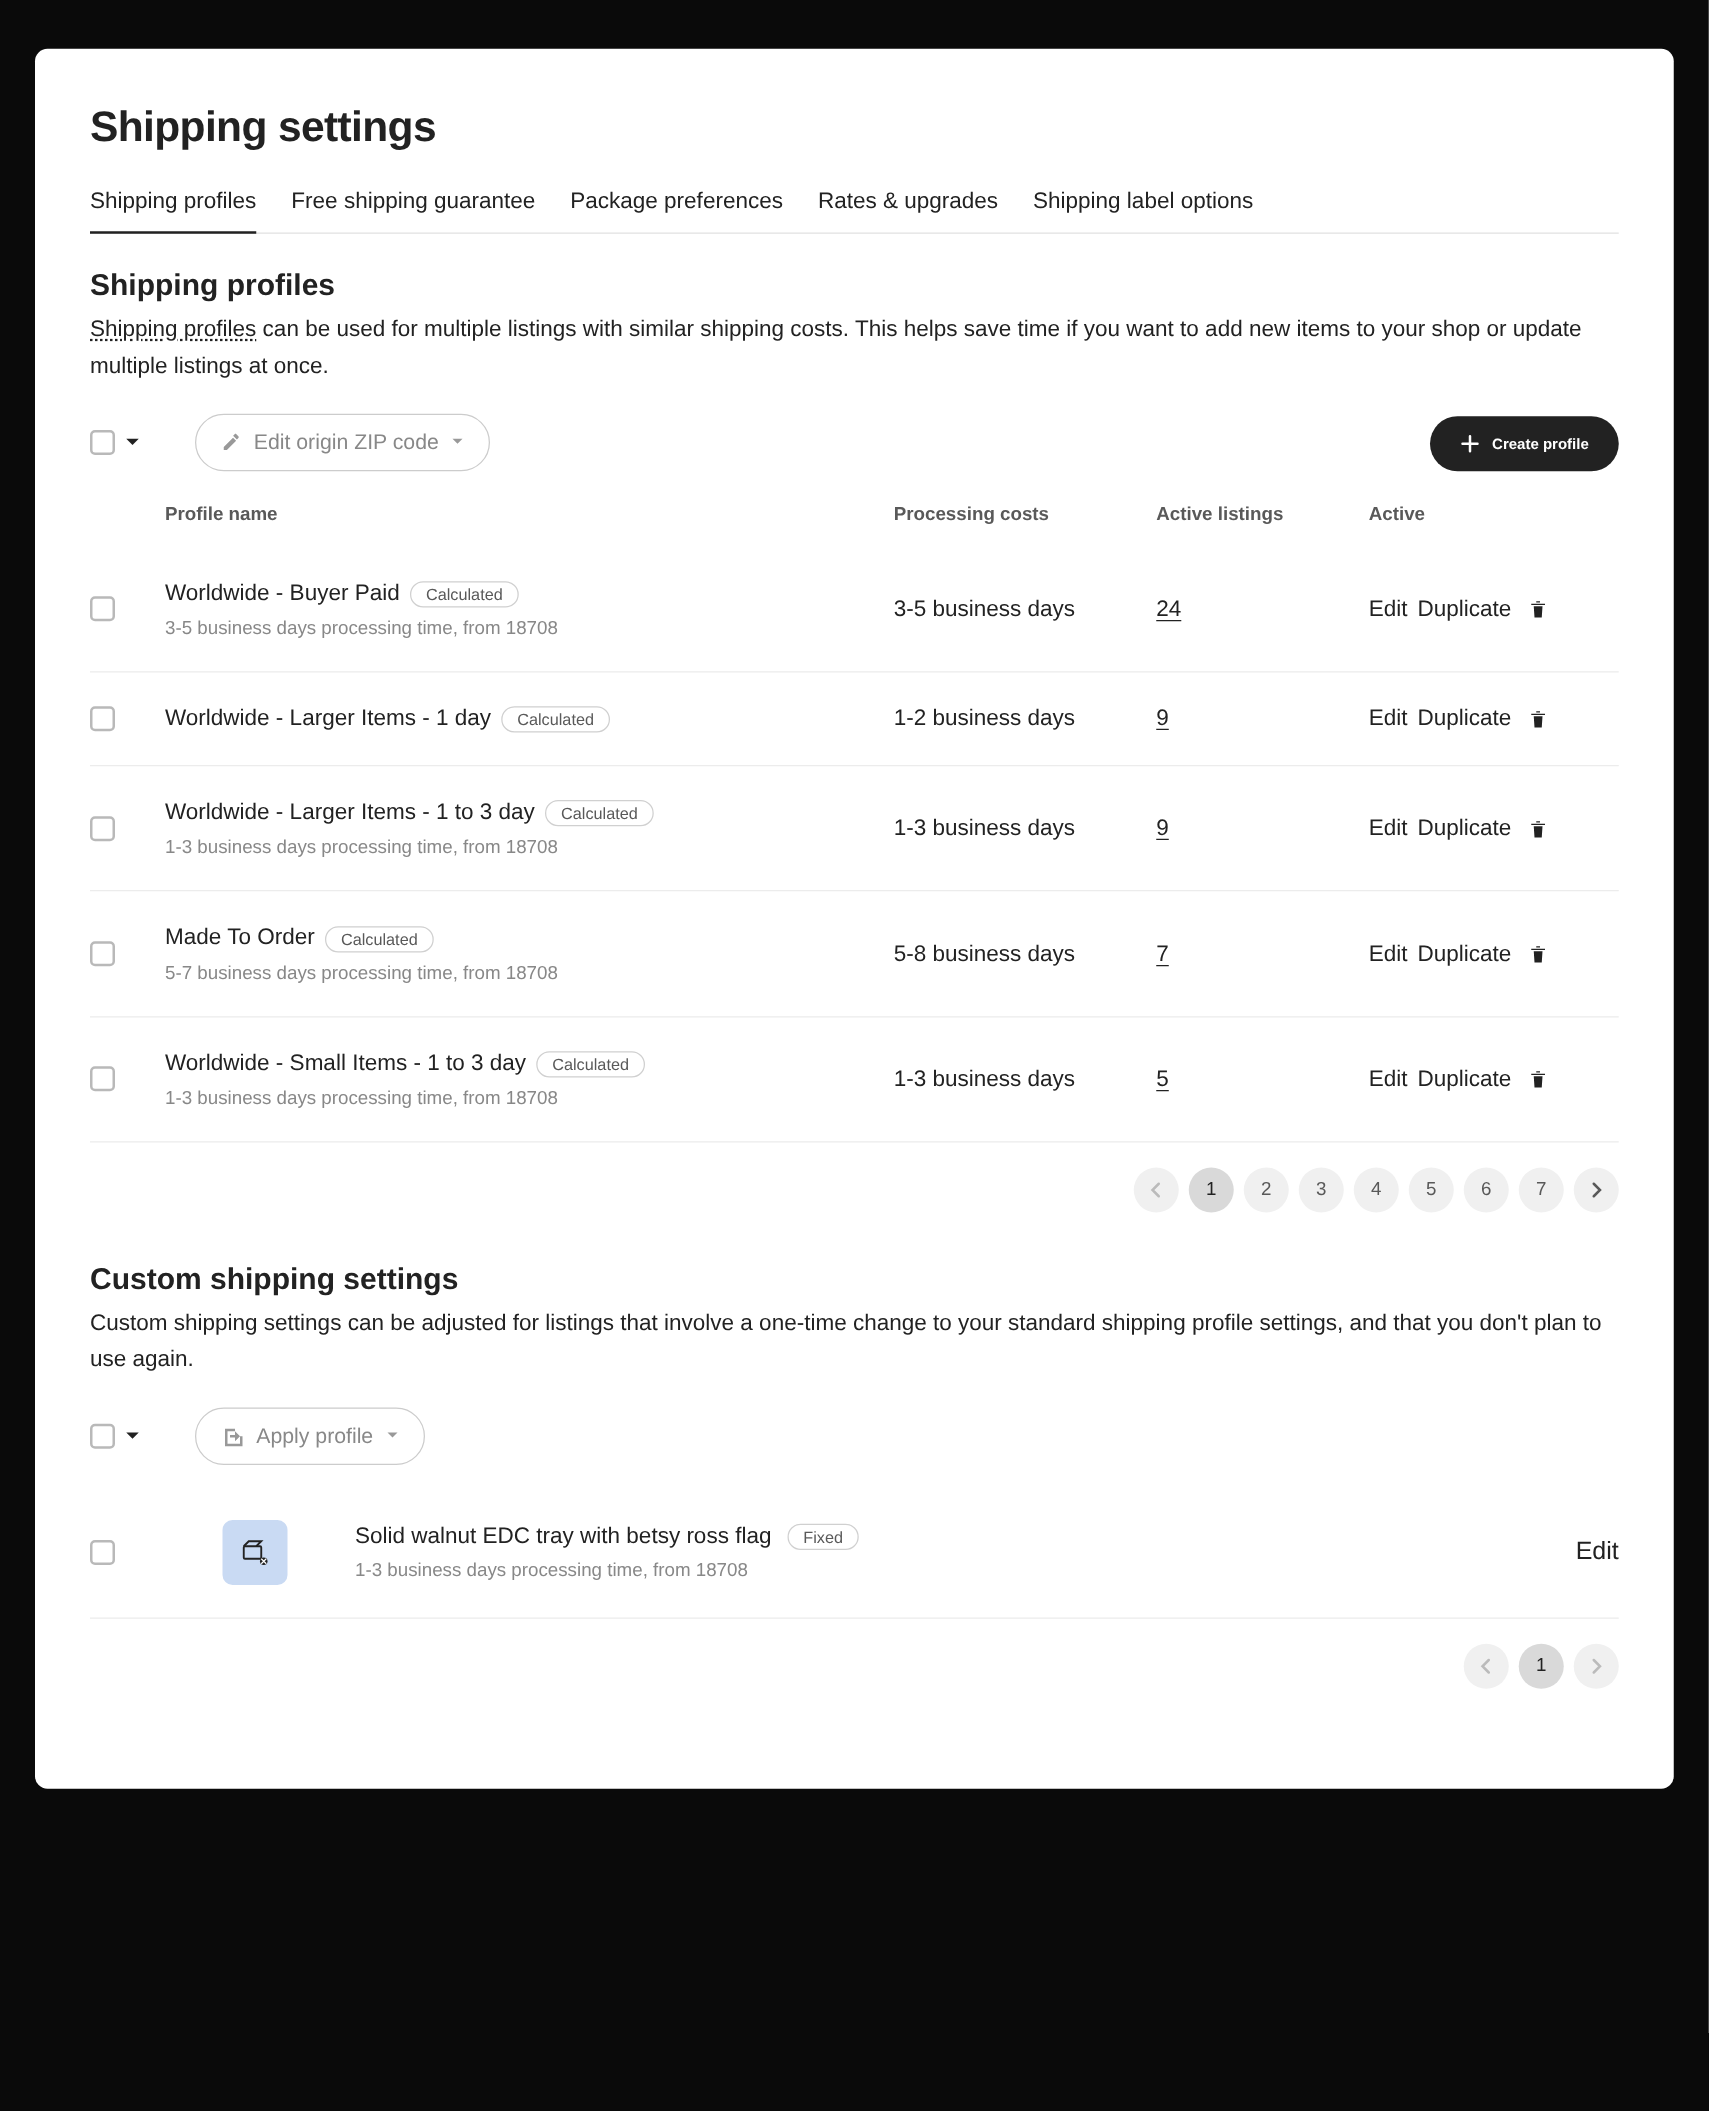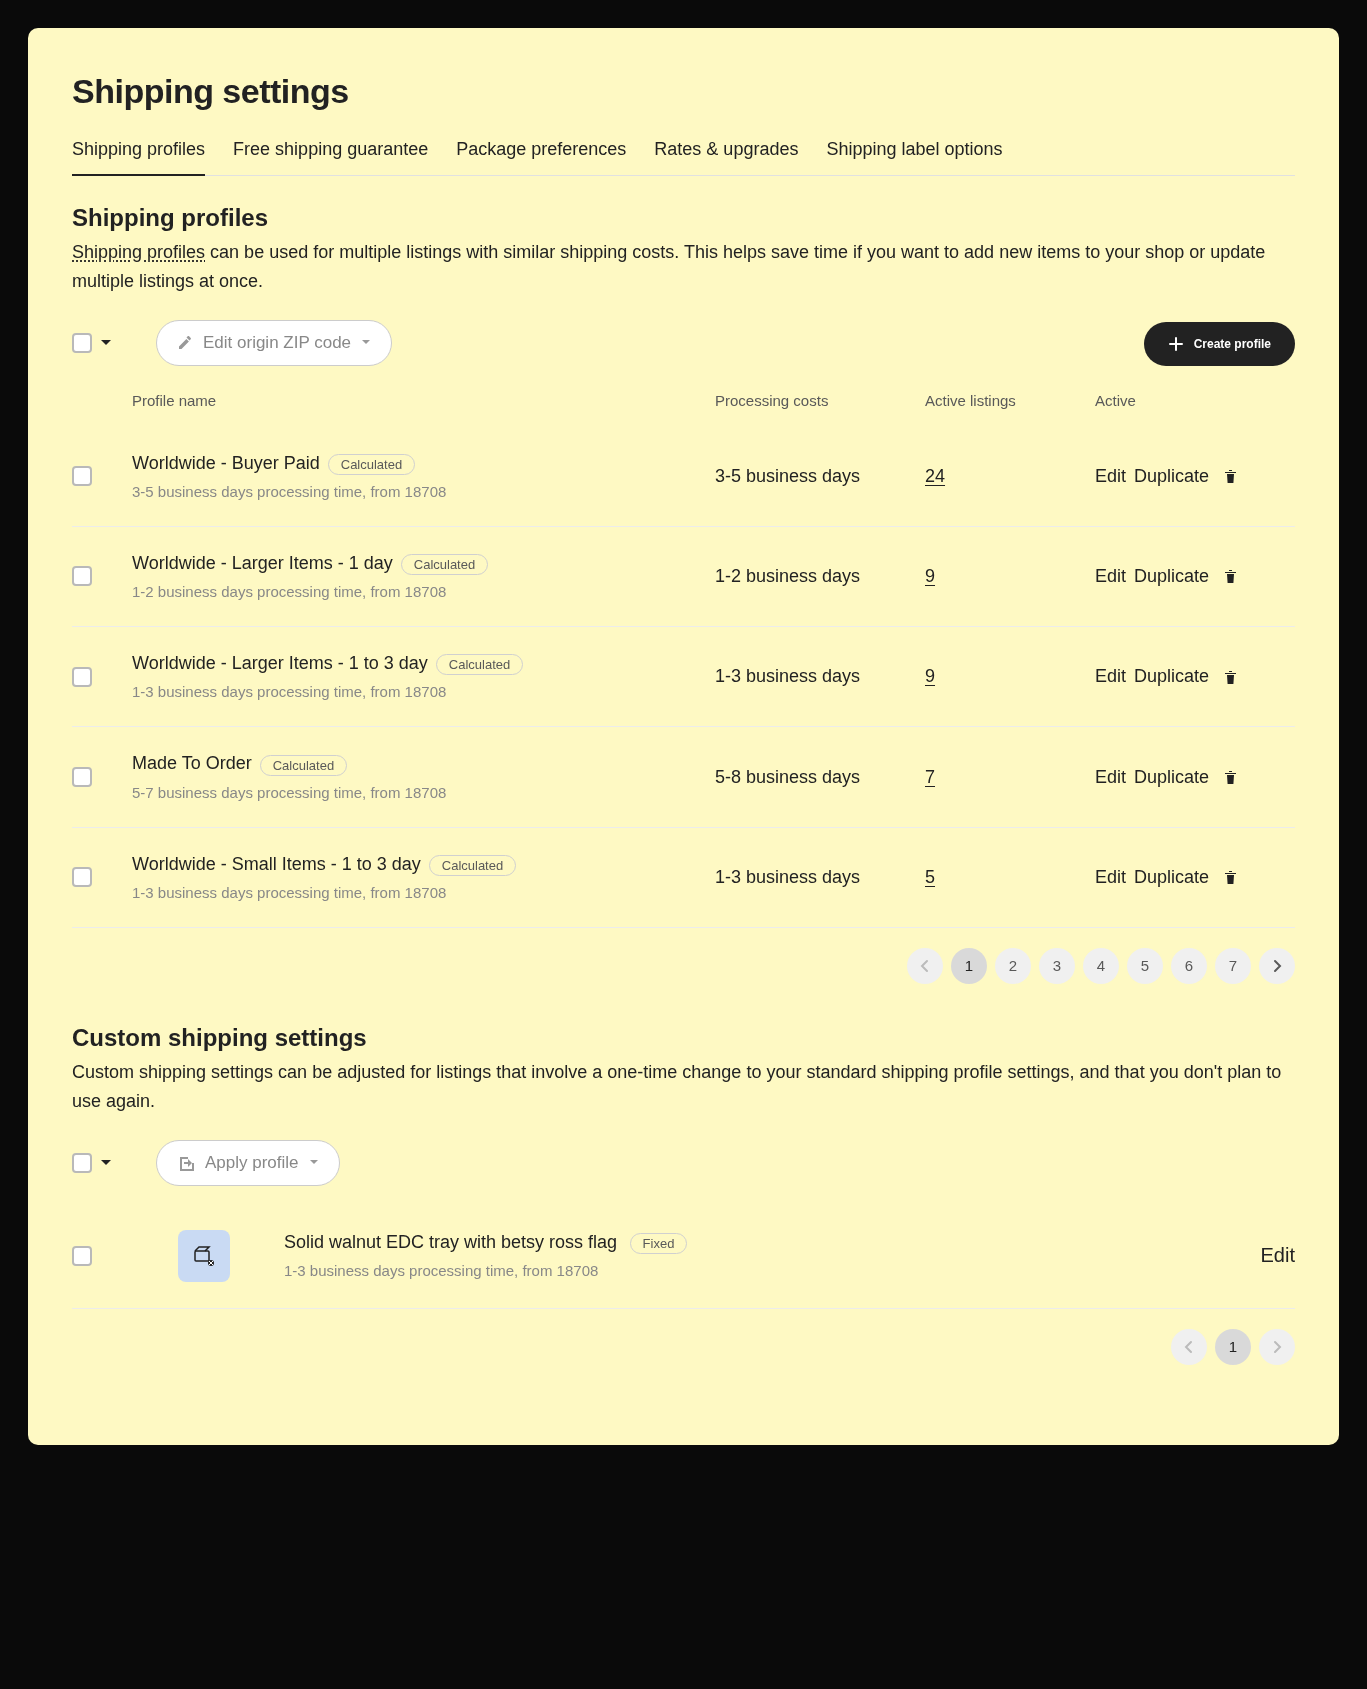--- a/index.html
+++ b/index.html
@@ -3,25 +3,25 @@
 <meta charset="utf-8">
 <style>
   * { box-sizing: border-box; margin: 0; padding: 0; }
   body {
     background: #0a0a0a;
     font-family: -apple-system, BlinkMacSystemFont, "Segoe UI", Helvetica, Arial, sans-serif;
     color: #222;
     padding: 28px;
   }
   .panel {
-    background: #fef9c3;
+    background: #ffffff;
     border-radius: 10px;
     padding: 44px 44px 40px 44px;
     max-width: 1311px;
-    margin: 0 auto;
+    margin: 11px auto;
   }
   h1.page-title {
     font-size: 34px;
     font-weight: 600;
     letter-spacing: -0.5px;
     margin-bottom: 28px;
   }
   .tabs {
     display: flex;
     gap: 28px;
@@ -111,21 +111,21 @@
   }
   .create-btn svg { display:block; }
   .grid-header, .row {
     display: grid;
     grid-template-columns: 60px 1fr 210px 170px 200px;
     align-items: center;
   }
   .grid-header {
     font-size: 15px;
     color: #595959;
-    font-weight: 400;
+    font-weight: 700;
     padding: 8px 0 18px 0;
   }
   .grid-header .col-name { padding-left: 0; }
   .row {
     border-bottom: 1px solid #ececec;
     padding: 26px 0;
   }
   .row:first-of-type { border-top: none; }
   .profile-name-wrap { }
   .profile-name {
@@ -281,21 +281,21 @@
             <svg width="15" height="16" viewBox="0 0 15 16">
               <path d="M2 4h11v1H2V4zm2 2h7l-.6 9H4.6L4 6zm2-4h3v1H6V2z" fill="#222"></path>
             </svg>
           </span>
         </div>
       </div>
       <div class="row">
         <div>
           <div class="checkbox"></div>
         </div>
-        <div class="profile-name-wrap"><span class="profile-name">Worldwide - Larger Items - 1 day</span><span class="badge">Calculated</span><div class="profile-sub">1-2 business days processing time, from 18708</div></div>
+        <div class="profile-name-wrap"><span class="profile-name">Worldwide - Larger Items - 1 day</span><span class="badge">Calculated</span></div>
         <div class="proc-time">1-2 business days</div>
         <div><span class="listings-link">9</span></div>
         <div class="actions">
           <span class="edit-link">Edit</span> 
           <span class="dup-link">Duplicate</span>
           <span class="trash-icon">
             <svg width="15" height="16" viewBox="0 0 15 16">
               <path d="M2 4h11v1H2V4zm2 2h7l-.6 9H4.6L4 6zm2-4h3v1H6V2z" fill="#222"></path>
             </svg>
           </span>

